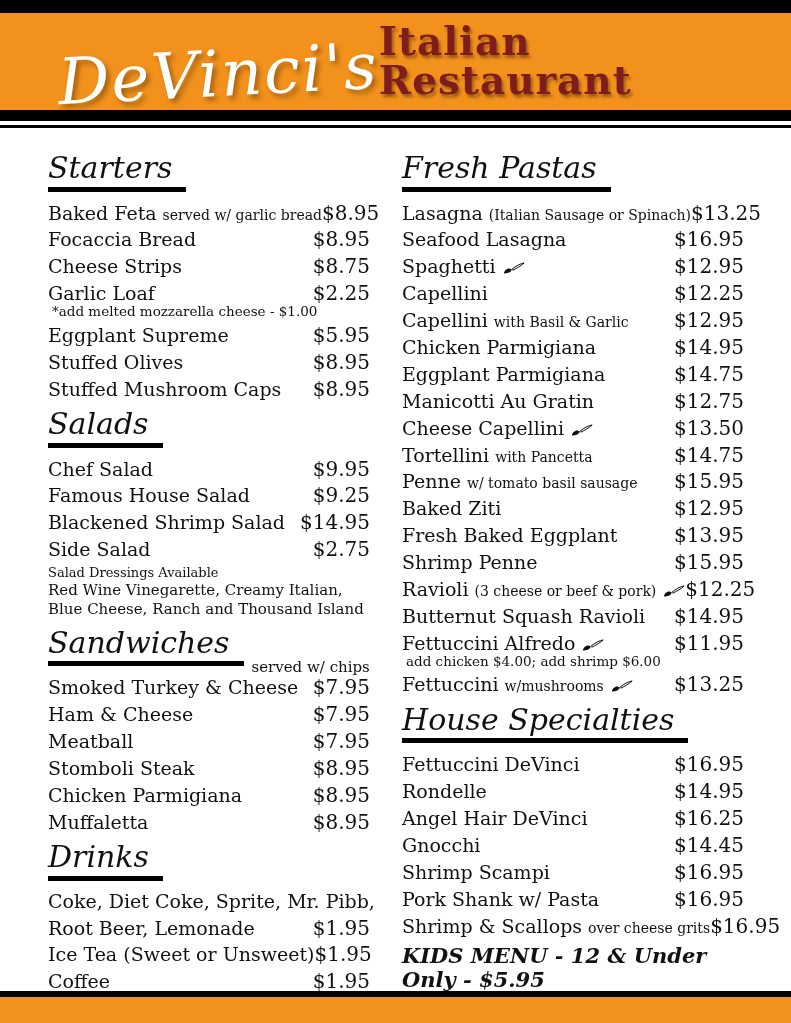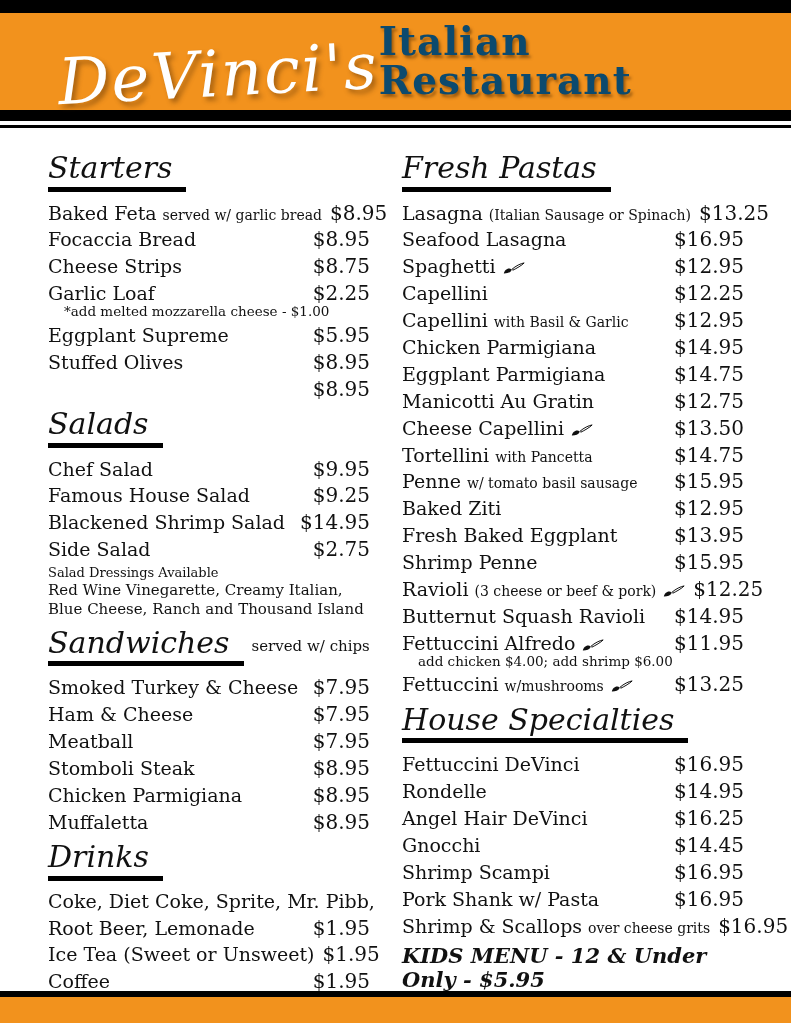--- a/index.html
+++ b/index.html
@@ -15,46 +15,46 @@
     height:97px; background:var(--orange); flex:none;
     display:flex; align-items:flex-end; padding:0 24px 10px 58px; position:relative;
   }
   .logo{
     font-style:italic; font-size:64px; line-height:1; color:#fff;
     transform:rotate(-3deg); letter-spacing:2px;
     text-shadow:3px 4px 5px rgba(70,35,0,.45);
     position:relative; top:6px;
   }
   .banner-title{
-    margin-left:auto; font-weight:bold; font-size:39px; line-height:1; color:#0c4a6e;
+    margin-left:auto; font-weight:bold; font-size:39px; line-height:1; color:#7f1d1d;
     letter-spacing:1px; text-shadow:2px 3px 3px rgba(70,35,0,.5);
   }
   .stripe-a{ height:11px; background:#000; flex:none; }
   .stripe-gap{ height:4px; background:#fff; flex:none; }
   .stripe-b{ height:3px; background:#000; flex:none; }
 
   .content{ flex:1 1 auto; min-height:0; overflow:hidden; display:flex; padding:16px 0 0 48px; }
   .col{ display:block; }
   .col-left{ width:322px; flex:none; }
   .col-right{ width:342px; flex:none; margin-left:32px; }
 
   .menu-section{ margin-bottom:7px; }
-  .section-head{ display:flex; margin:8px 0 10px; }
+  .section-head{ display:flex; align-items:flex-end; margin:8px 0 10px; }
   .section-title{
     display:inline-block; font-style:italic; font-weight:normal;
     font-size:30px; line-height:1.05; border-bottom:5px solid #000;
     padding:0 14px 3px 0;
   }
   .head-note{ font-size:15px; margin-left:8px; position:relative; top:10px; white-space:nowrap; }
 
   .item-row{ display:flex; align-items:baseline; margin-bottom:4.5px; line-height:1.12; }
   .item-name{ font-size:19px; white-space:nowrap; }
   .item-note{ font-size:14px; margin-left:6px; white-space:nowrap; }
-  .item-price{ margin-left:auto; font-size:20px; padding-left:8px; white-space:nowrap; }
-  .item-subnote{ font-size:13.5px; margin:-5px 0 5px 16px; line-height:1.1; }
+  .item-price{ margin-left:auto; font-size:20px; white-space:nowrap; }
+  .item-subnote{ font-size:13.5px; margin:-5px 0 5px 4px; line-height:1.1; }
 
   .icon-wrap{ display:inline-flex; align-items:center; margin-left:7px; position:relative; top:1px; }
   .icon-wrap svg{ width:22px; height:12px; display:block; }
 
   .footer-bold{ font-weight:normal; font-size:13px; line-height:1.25; margin-top:2px; }
   .footer-text{ font-size:15px; line-height:1.25; }
 
   .kids{ margin-top:6px; }
   .kids-title{ font-weight:bold; font-style:italic; font-size:21px; line-height:1.15; }
 
@@ -103,20 +103,21 @@
             <div class="item-subnote">*add melted mozzarella cheese  -  $1.00</div>
             <div class="item-row">
               <span class="item-name">Eggplant Supreme</span>
               <span class="item-price">$5.95</span>
             </div>
             <div class="item-row">
               <span class="item-name">Stuffed Olives</span>
               <span class="item-price">$8.95</span>
             </div>
             <div class="item-row">
+              <span class="item-name">Stuffed Mushroom Caps</span>
               <span class="item-price">$8.95</span>
             </div>
           </section>
           <section class="menu-section">
             <div class="section-head">
               <h2 class="section-title">Salads</h2>
             </div>
             <div class="item-row">
               <span class="item-name">Chef Salad</span>
               <span class="item-price">$9.95</span>

